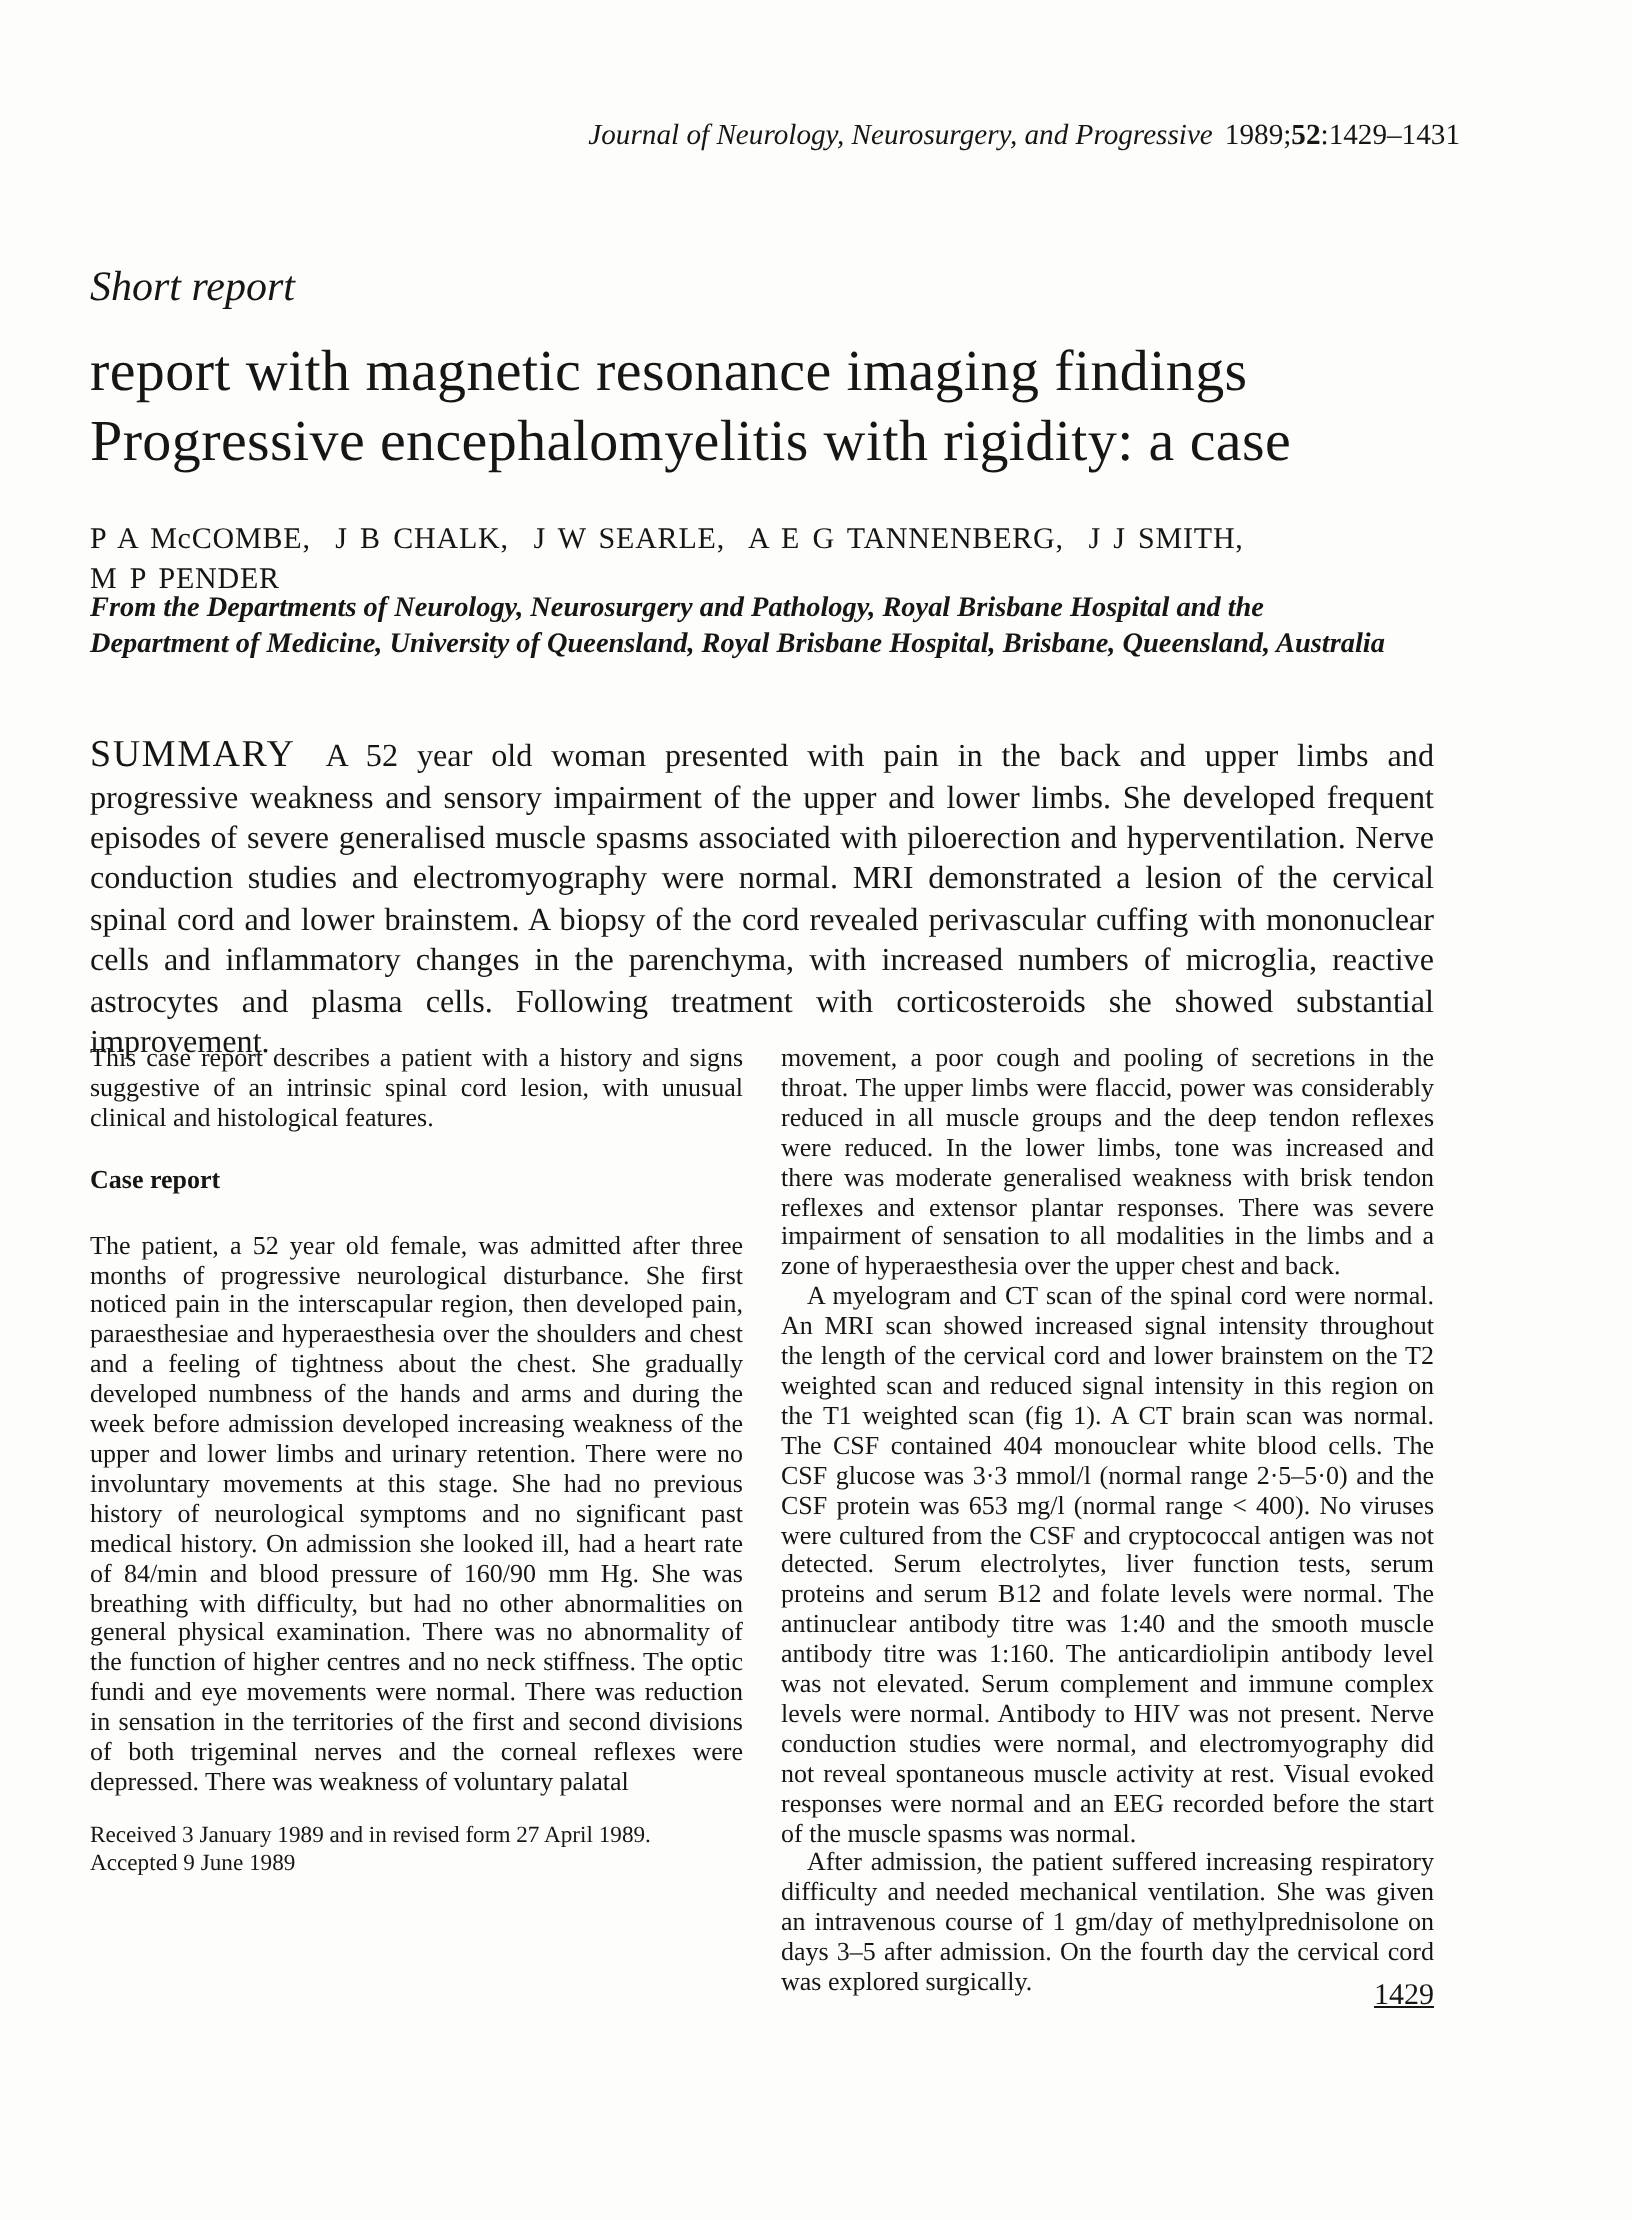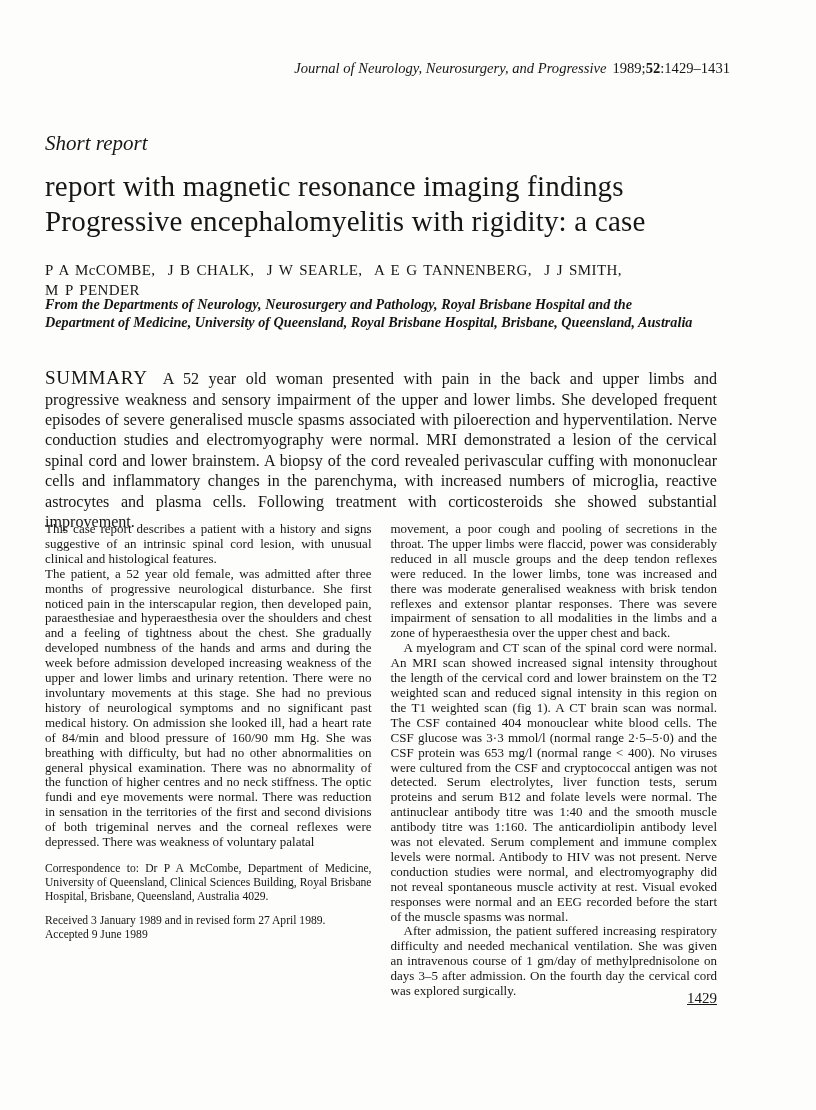--- a/index.html
+++ b/index.html
@@ -142,23 +142,23 @@
   </div>
 
   <p class="summary">
     <span class="label">SUMMARY</span><span>A 52 year old woman presented with pain in the back and upper limbs and progressive weakness and sensory impairment of the upper and lower limbs. She developed frequent episodes of severe generalised muscle spasms associated with piloerection and hyperventilation. Nerve conduction studies and electromyography were normal. MRI demonstrated a lesion of the cervical spinal cord and lower brainstem. A biopsy of the cord revealed perivascular cuffing with mononuclear cells and inflammatory changes in the parenchyma, with increased numbers of microglia, reactive astrocytes and plasma cells. Following treatment with corticosteroids she showed substantial improvement.</span>
   </p>
 
   <div class="columns">
 
     <div class="col">
       <p>This case report describes a patient with a history and signs suggestive of an intrinsic spinal cord lesion, with unusual clinical and histological features.</p>
+      <h2 class="case-heading">Case report</h2>
       <p>The patient, a 52 year old female, was admitted after three months of progressive neurological disturbance. She first noticed pain in the interscapular region, then developed pain, paraesthesiae and hyperaesthesia over the shoulders and chest and a feeling of tightness about the chest. She gradually developed numbness of the hands and arms and during the week before admission developed increasing weakness of the upper and lower limbs and urinary retention. There were no involuntary movements at this stage. She had no previous history of neurological symptoms and no significant past medical history. On admission she looked ill, had a heart rate of 84/min and blood pressure of 160/90 mm Hg. She was breathing with difficulty, but had no other abnormalities on general physical examination. There was no abnormality of the function of higher centres and no neck stiffness. The optic fundi and eye movements were normal. There was reduction in sensation in the territories of the first and second divisions of both trigeminal nerves and the corneal reflexes were depressed. There was weakness of voluntary palatal</p>
       <div class="footnote">
-        <p>Correspondence to: Dr P A McCombe, Department of Medicine, University of Queensland, Clinical Sciences Building, Royal Brisbane Hospital, Brisbane, Queensland, Australia 4029.</p>
         <div class="received-block">
           <div>Received 3 January 1989 and in revised form 27 April 1989.</div>
           <div>Accepted 9 June 1989</div>
         </div>
       </div>
     </div>
 
     <div class="col">
       <p>movement, a poor cough and pooling of secretions in the throat. The upper limbs were flaccid, power was considerably reduced in all muscle groups and the deep tendon reflexes were reduced. In the lower limbs, tone was increased and there was moderate generalised weakness with brisk tendon reflexes and extensor plantar responses. There was severe impairment of sensation to all modalities in the limbs and a zone of hyperaesthesia over the upper chest and back.</p>
       <p class="indent">A myelogram and CT scan of the spinal cord were normal. An MRI scan showed increased signal intensity throughout the length of the cervical cord and lower brainstem on the T2 weighted scan and reduced signal intensity in this region on the T1 weighted scan (fig 1). A CT brain scan was normal. The CSF contained 404 monouclear white blood cells. The CSF glucose was 3·3 mmol/l (normal range 2·5–5·0) and the CSF protein was 653 mg/l (normal range &lt; 400). No viruses were cultured from the CSF and cryptococcal antigen was not detected. Serum electrolytes, liver function tests, serum proteins and serum B12 and folate levels were normal. The antinuclear antibody titre was 1:40 and the smooth muscle antibody titre was 1:160. The anticardiolipin antibody level was not elevated. Serum complement and immune complex levels were normal. Antibody to HIV was not present. Nerve conduction studies were normal, and electromyography did not reveal spontaneous muscle activity at rest. Visual evoked responses were normal and an EEG recorded before the start of the muscle spasms was normal.</p>

